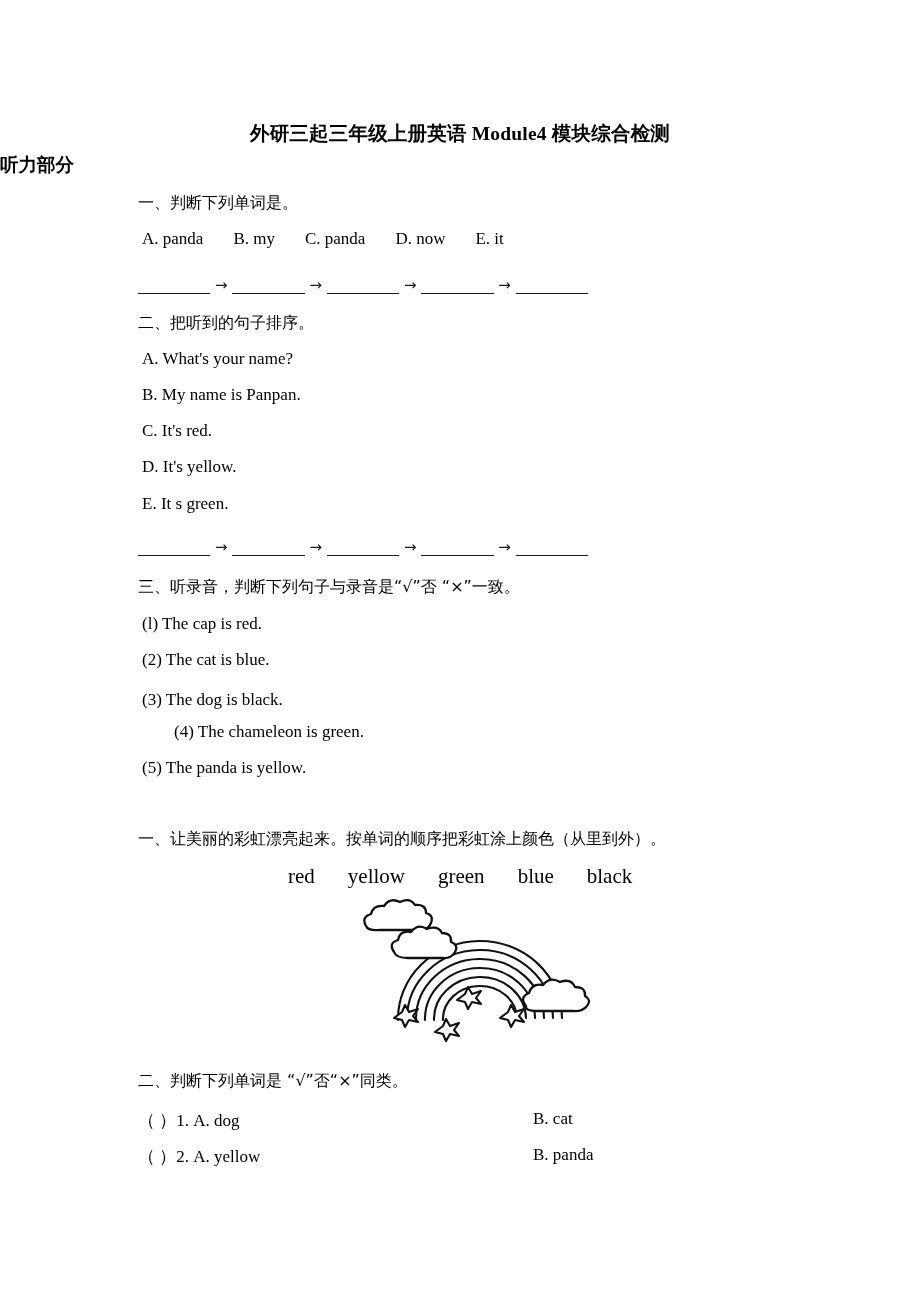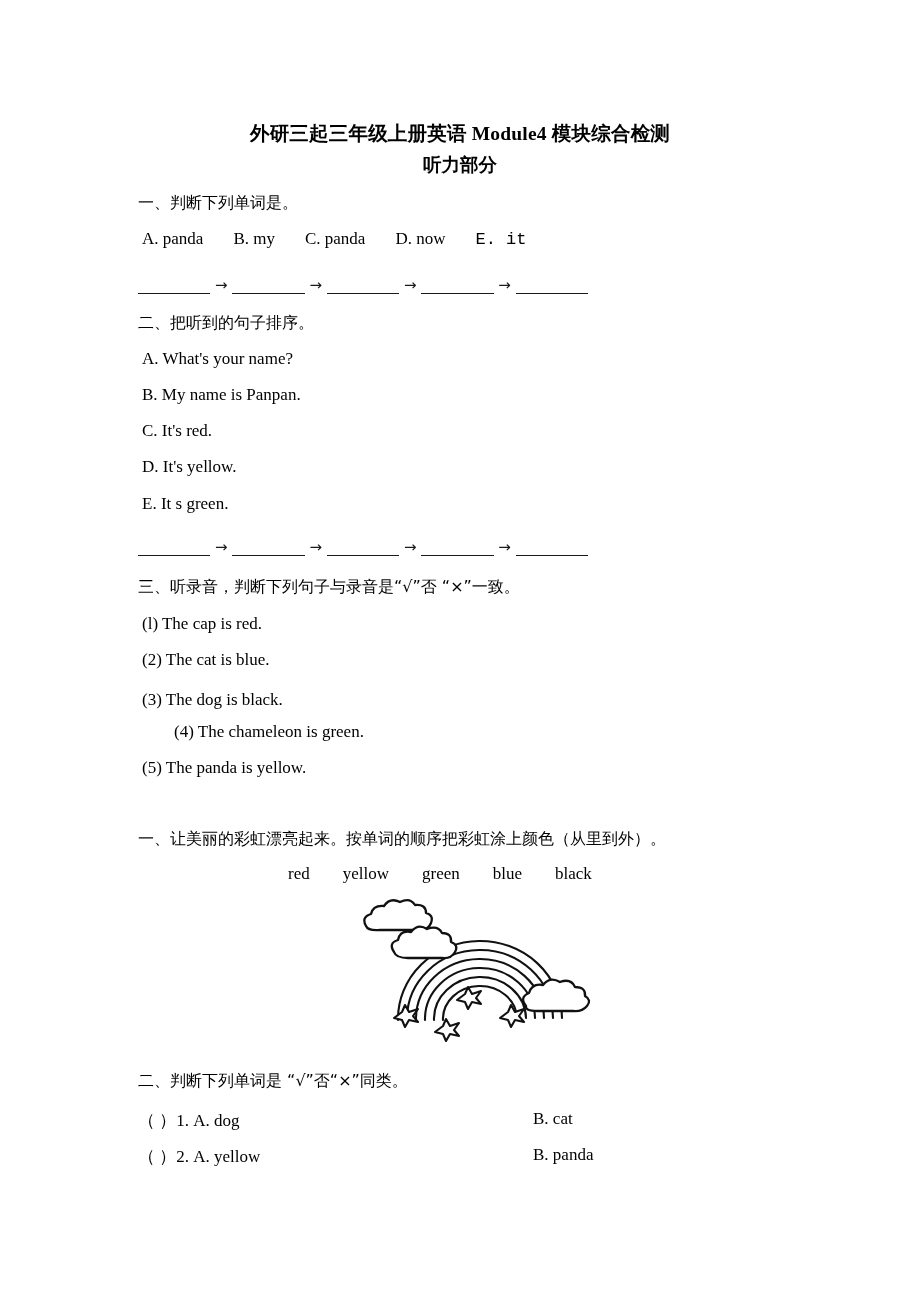--- a/index.html
+++ b/index.html
@@ -32,21 +32,20 @@
     text-align: center;
     font-size: 19.5px;
     font-weight: bold;
     letter-spacing: 0.2px;
     white-space: nowrap;
   }
   .listening-heading {
     position: absolute;
     left: 0; top: 152px;
     width: 920px;
-    text-align: center;
     font-size: 18.5px;
     font-weight: bold;
     font-family: "DejaVu Sans", "Liberation Sans", sans-serif;
   }
   .written-heading {
     position: absolute;
     left: 0; top: 789px;
     width: 920px;
     text-align: center;
     font-size: 19px;
@@ -66,21 +65,21 @@
     font-size: 16px;
   }
   .en {
     font-family: "Liberation Serif", "DejaVu Serif", serif;
     font-size: 17px;
   }
 
   
   .opt-row { left: 142px; }
   .opt-row span { margin-right: 30px; }
-  .opt-row span:last-child { margin-right: 12px; font-family: Liberation Mono, monospace; }
+  .opt-row span:last-child { margin-right: 12px; }
 
   
   .blank-row {
     position: absolute;
     left: 138px;
     width: 450px;
     height: 22px;
     display: flex;
     align-items: flex-end;
   }
@@ -100,21 +99,21 @@
     position: relative;
     top: -4px;
   }
 
   
   .color-words {
     position: absolute;
     left: 288px;
     top: 864px;
     font-family: "Liberation Serif", "DejaVu Serif", serif;
-    font-size: 17px;
+    font-size: 21px;
     white-space: nowrap;
   }
   .color-words span { margin-right: 33px; }
   .color-words span:last-child { margin-right: 0; }
 
   
   .rainbow-fig {
     position: absolute;
     left: 352px;
     top: 896px;

